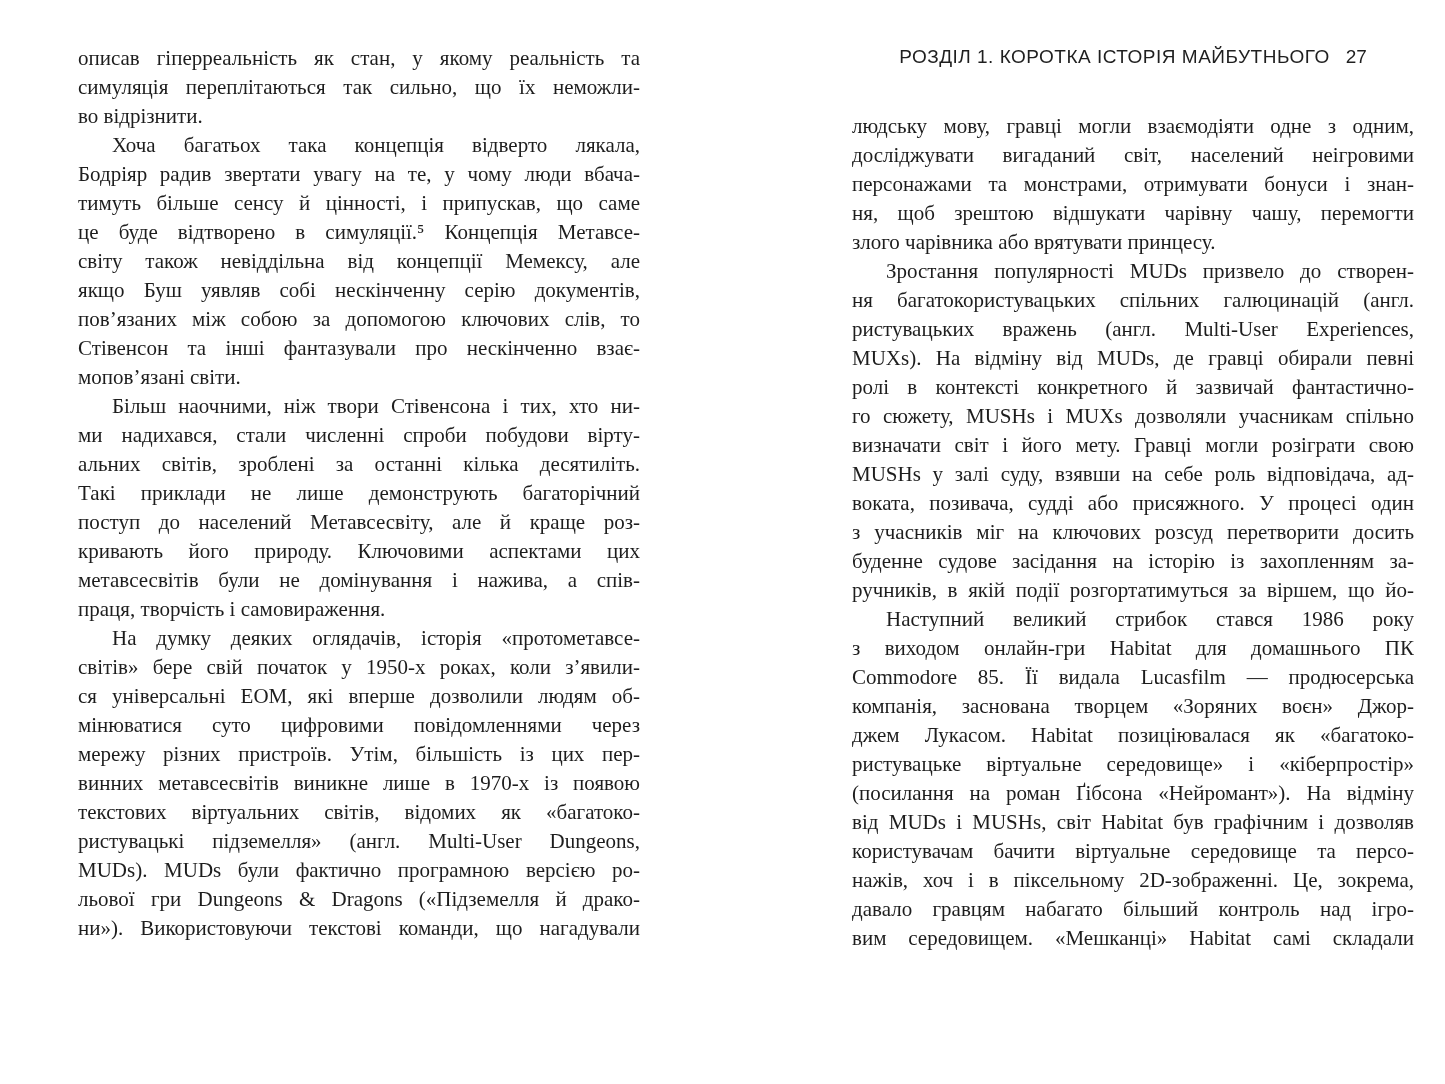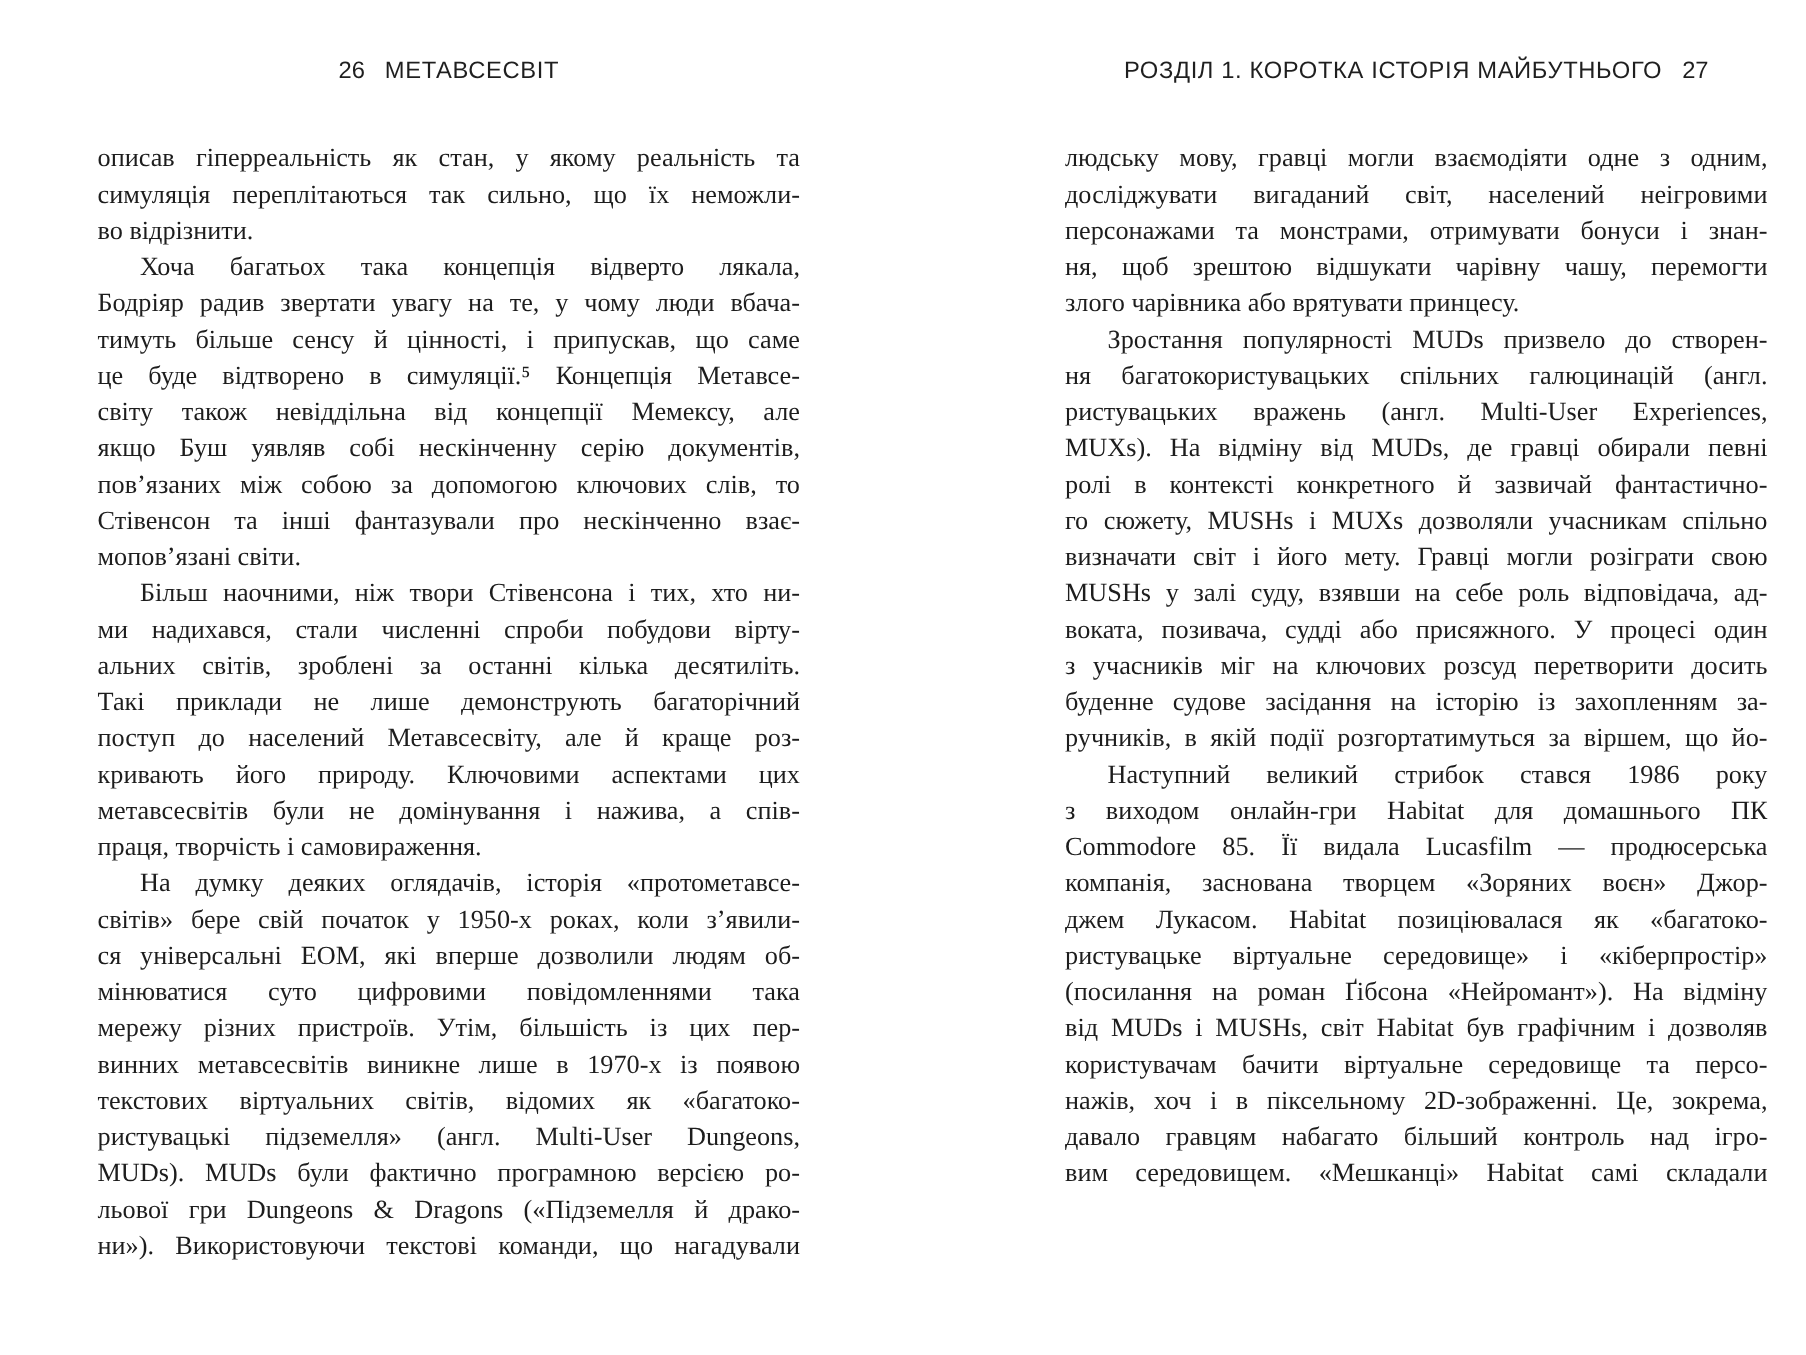--- a/index.html
+++ b/index.html
@@ -40,24 +40,20 @@
   }
   .line.para-end{text-align-last:left;}
   .line.indent{text-indent:34px;}
 </style>
 </head>
 <body>
 
 <div class="spread">
 
   <div class="page page-left">
-    <div class="running-header">
-      <span class="pagenum">26</span>
-      <span class="title">МЕТАВСЕСВІТ</span>
-    </div>
     <div class="textcol">
         <div class="line">описав гіперреальність як стан, у якому реальність та</div>
         <div class="line">симуляція переплітаються так сильно, що їх неможли-</div>
         <div class="line para-end">во відрізнити.</div>
         <div class="line indent">Хоча багатьох така концепція відверто лякала,</div>
         <div class="line">Бодріяр радив звертати увагу на те, у чому люди вбача-</div>
         <div class="line">тимуть більше сенсу й цінності, і припускав, що саме</div>
         <div class="line">це буде відтворено в симуляції.⁵ Концепція Метавсе-</div>
         <div class="line">світу також невіддільна від концепції Мемексу, але</div>
         <div class="line">якщо Буш уявляв собі нескінченну серію документів,</div>
@@ -68,21 +64,21 @@
         <div class="line">ми надихався, стали численні спроби побудови вірту-</div>
         <div class="line">альних світів, зроблені за останні кілька десятиліть.</div>
         <div class="line">Такі приклади не лише демонструють багаторічний</div>
         <div class="line">поступ до населений Метавсесвіту, але й краще роз-</div>
         <div class="line">кривають його природу. Ключовими аспектами цих</div>
         <div class="line">метавсесвітів були не домінування і нажива, а спів-</div>
         <div class="line para-end">праця, творчість і самовираження.</div>
         <div class="line indent">На думку деяких оглядачів, історія «протометавсе-</div>
         <div class="line">світів» бере свій початок у 1950-х роках, коли з’явили-</div>
         <div class="line">ся універсальні ЕОМ, які вперше дозволили людям об-</div>
-        <div class="line">мінюватися суто цифровими повідомленнями така</div>
+        <div class="line">мінюватися суто цифровими повідомленнями через</div>
         <div class="line">мережу різних пристроїв. Утім, більшість із цих пер-</div>
         <div class="line">винних метавсесвітів виникне лише в 1970-х із появою</div>
         <div class="line">текстових віртуальних світів, відомих як «багатоко-</div>
         <div class="line">ристувацькі підземелля» (англ. Multi-User Dungeons,</div>
         <div class="line">MUDs). MUDs були фактично програмною версією ро-</div>
         <div class="line">льової гри Dungeons &amp; Dragons («Підземелля й драко-</div>
         <div class="line">ни»). Використовуючи текстові команди, що нагадували</div>
       </div>
   </div>
 

